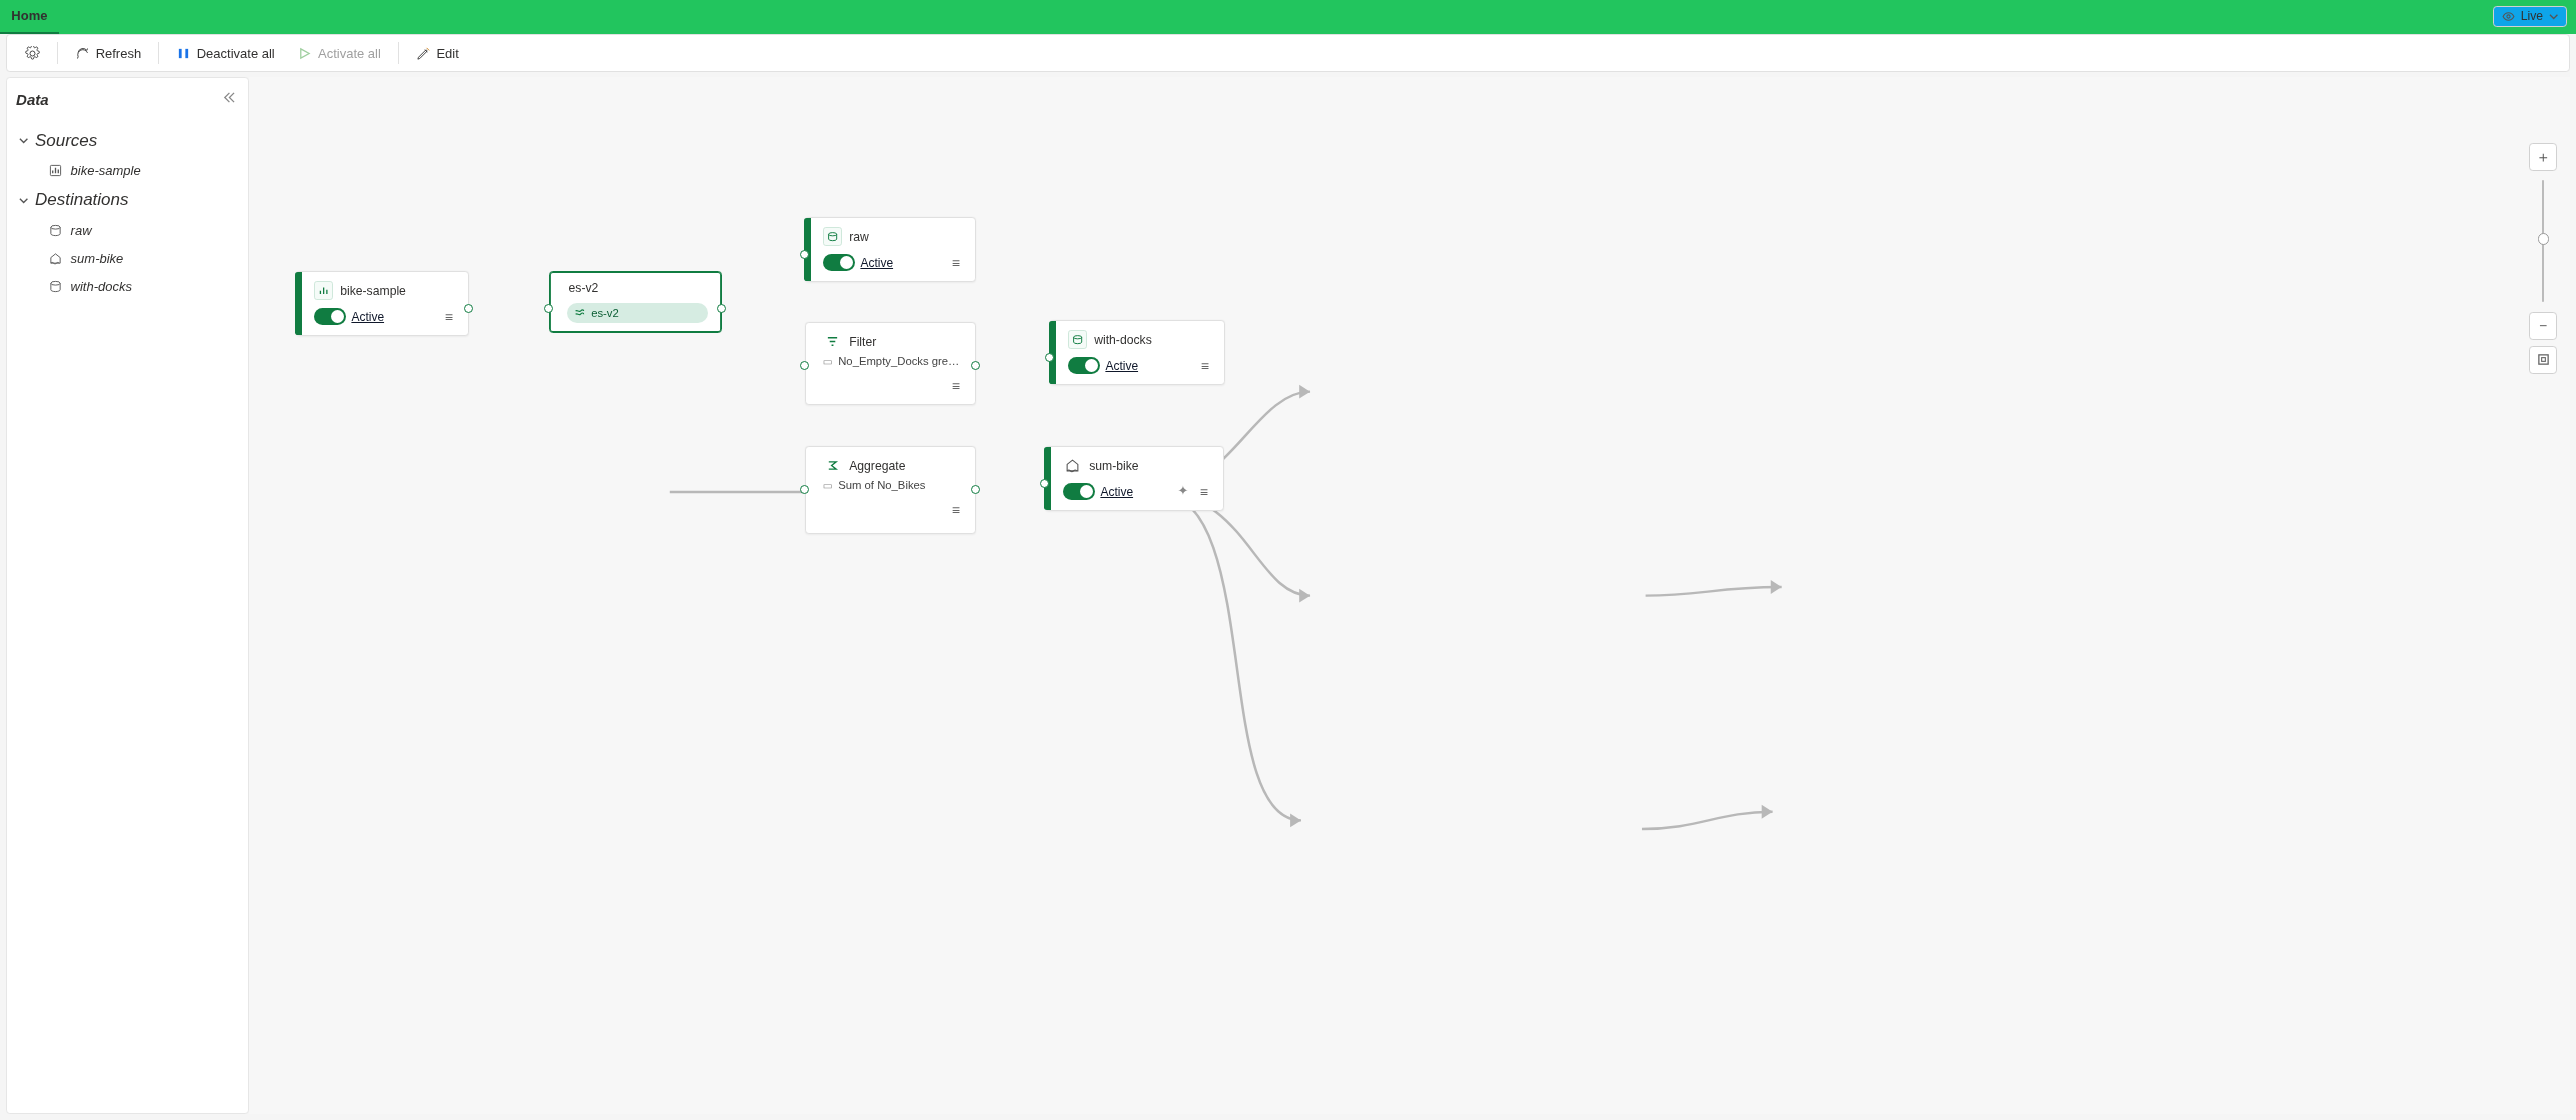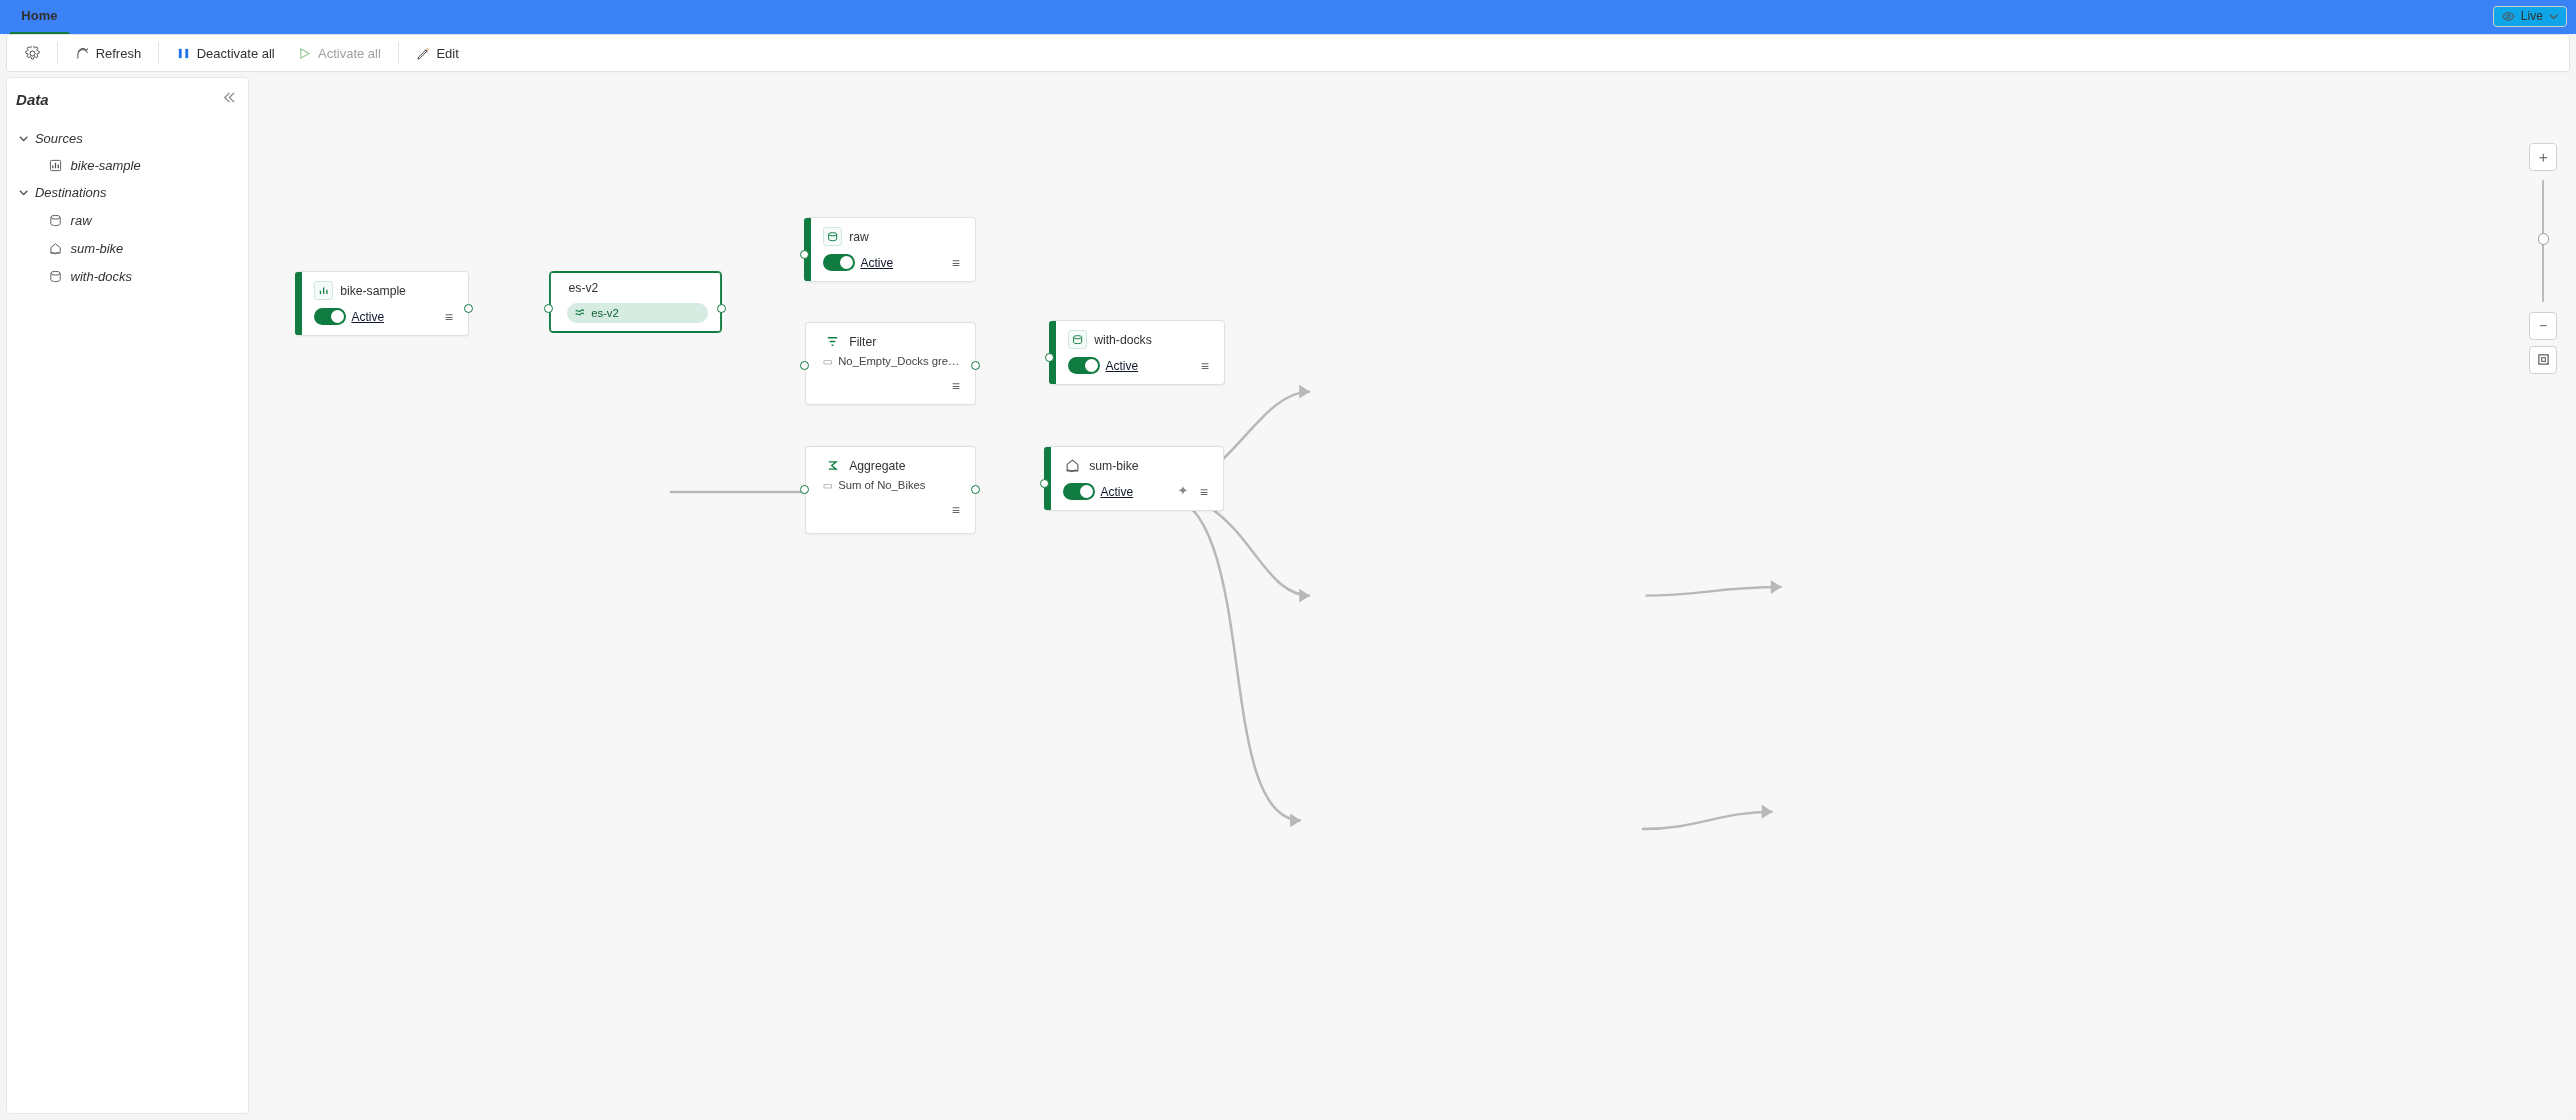--- a/index.html
+++ b/index.html
@@ -1,39 +1,39 @@
 <!DOCTYPE html>
 <html><head>
 <meta charset="utf-8">
 <style>
   * { box-sizing: border-box; margin: 0; padding: 0; }
   html, body { width: 100%; height: 100%; font-family: "Segoe UI", -apple-system, sans-serif; font-size: 13px; color: #323130; background: #f5f5f5; }
   body { overflow: hidden; }
 
   
-  .tabbar { height: 34px; background: #3b82f6; display: flex; align-items: flex-end; padding-left: 10px; }
+  .tabbar { height: 34px; background: #22c55e; display: flex; align-items: flex-end; padding-left: 0; }
   .tabbar .tab { padding: 7.5px 11.3px 9.4px; font-weight: 600; font-size: 13px; border-bottom: 2.8px solid #107c41; cursor: pointer; }
 
   .live-pill { position: absolute; top: 5.7px; right: 9.4px; background:#0ea5e9; border:0.9px solid #d1d1d1; border-radius:3.8px; padding:2.8px 7.5px; display:flex; align-items:center; gap:5.7px; font-size:12.2px; cursor:pointer; }
 
   
   .toolbar { height: 38px; background: #fff; border:0.9px solid #e1e1e1; border-radius:3.8px; margin:0 5.7px 5.7px 5.7px; display:flex; align-items:center; gap:3.8px; padding:0 9px; }
   .toolbar .tbtn { display:flex; align-items:center; gap:5.7px; padding:3.8px 9.4px; border-radius:2.8px; cursor:pointer; font-size:13px; }
   .toolbar .tbtn.disabled { color:#a0a0a0; cursor:default; }
   .toolbar .sep { width:0.9px; height:22.6px; background:#e1e1e1; margin:0 3.8px; }
   .tbtn .ico { width:15px; height:15px; display:inline-flex; align-items:center; justify-content:center; }
 
   
   .main { position:absolute; top:77px; left:5.7px; right:5.7px; bottom:5.7px; display:flex; }
 
   
   .sidebar { width:243px; background:#fff; border:0.9px solid #e6e6e6; border-radius:3.8px; padding:13px 9.4px; position:relative;font-style:italic; }
   .sidebar h2 { font-size:15px; font-weight:600; margin-bottom:17px; }
   .collapse-ico { position:absolute; top:13px; right:13px; color:#888; cursor:pointer; }
-  .treehdr { display:flex; align-items:center; gap:5.7px; font-size:13px; padding:5.7px 1.9px; cursor:pointer; }
+  .treehdr { display:flex; align-items:center; gap:5.7px; font-size:17px; padding:5.7px 1.9px; cursor:pointer; }
   .treeitem { display:flex; align-items:center; gap:7.5px; padding:6.6px 5.7px 6.6px 32px; font-size:13px; cursor:pointer; border-radius:2.8px; }
   .treeico { width:15px; height:15px; display:inline-flex; align-items:center; justify-content:center; color:#555; }
 
   
   .canvas { flex:1; position:relative; background:#f7f7f7; overflow:hidden; }
   .canvas svg.wires { position:absolute; inset:0; width:100%; height:100%; pointer-events:none; }
 
   .node { position:absolute; background:#fff; border:0.9px solid #e0e0e0; border-radius:3.8px; box-shadow:0 0.9px 1.9px rgba(0,0,0,0.05); }
   .node .bar { position:absolute; left:-1.9px; top:0; bottom:0; width:7.5px; background:#107c41; border-radius:2.8px 0 0 2.8px; }
   .node.sel { border:0.9px solid #107c41; box-shadow:0 0 0 0.9px #107c41 inset; }

